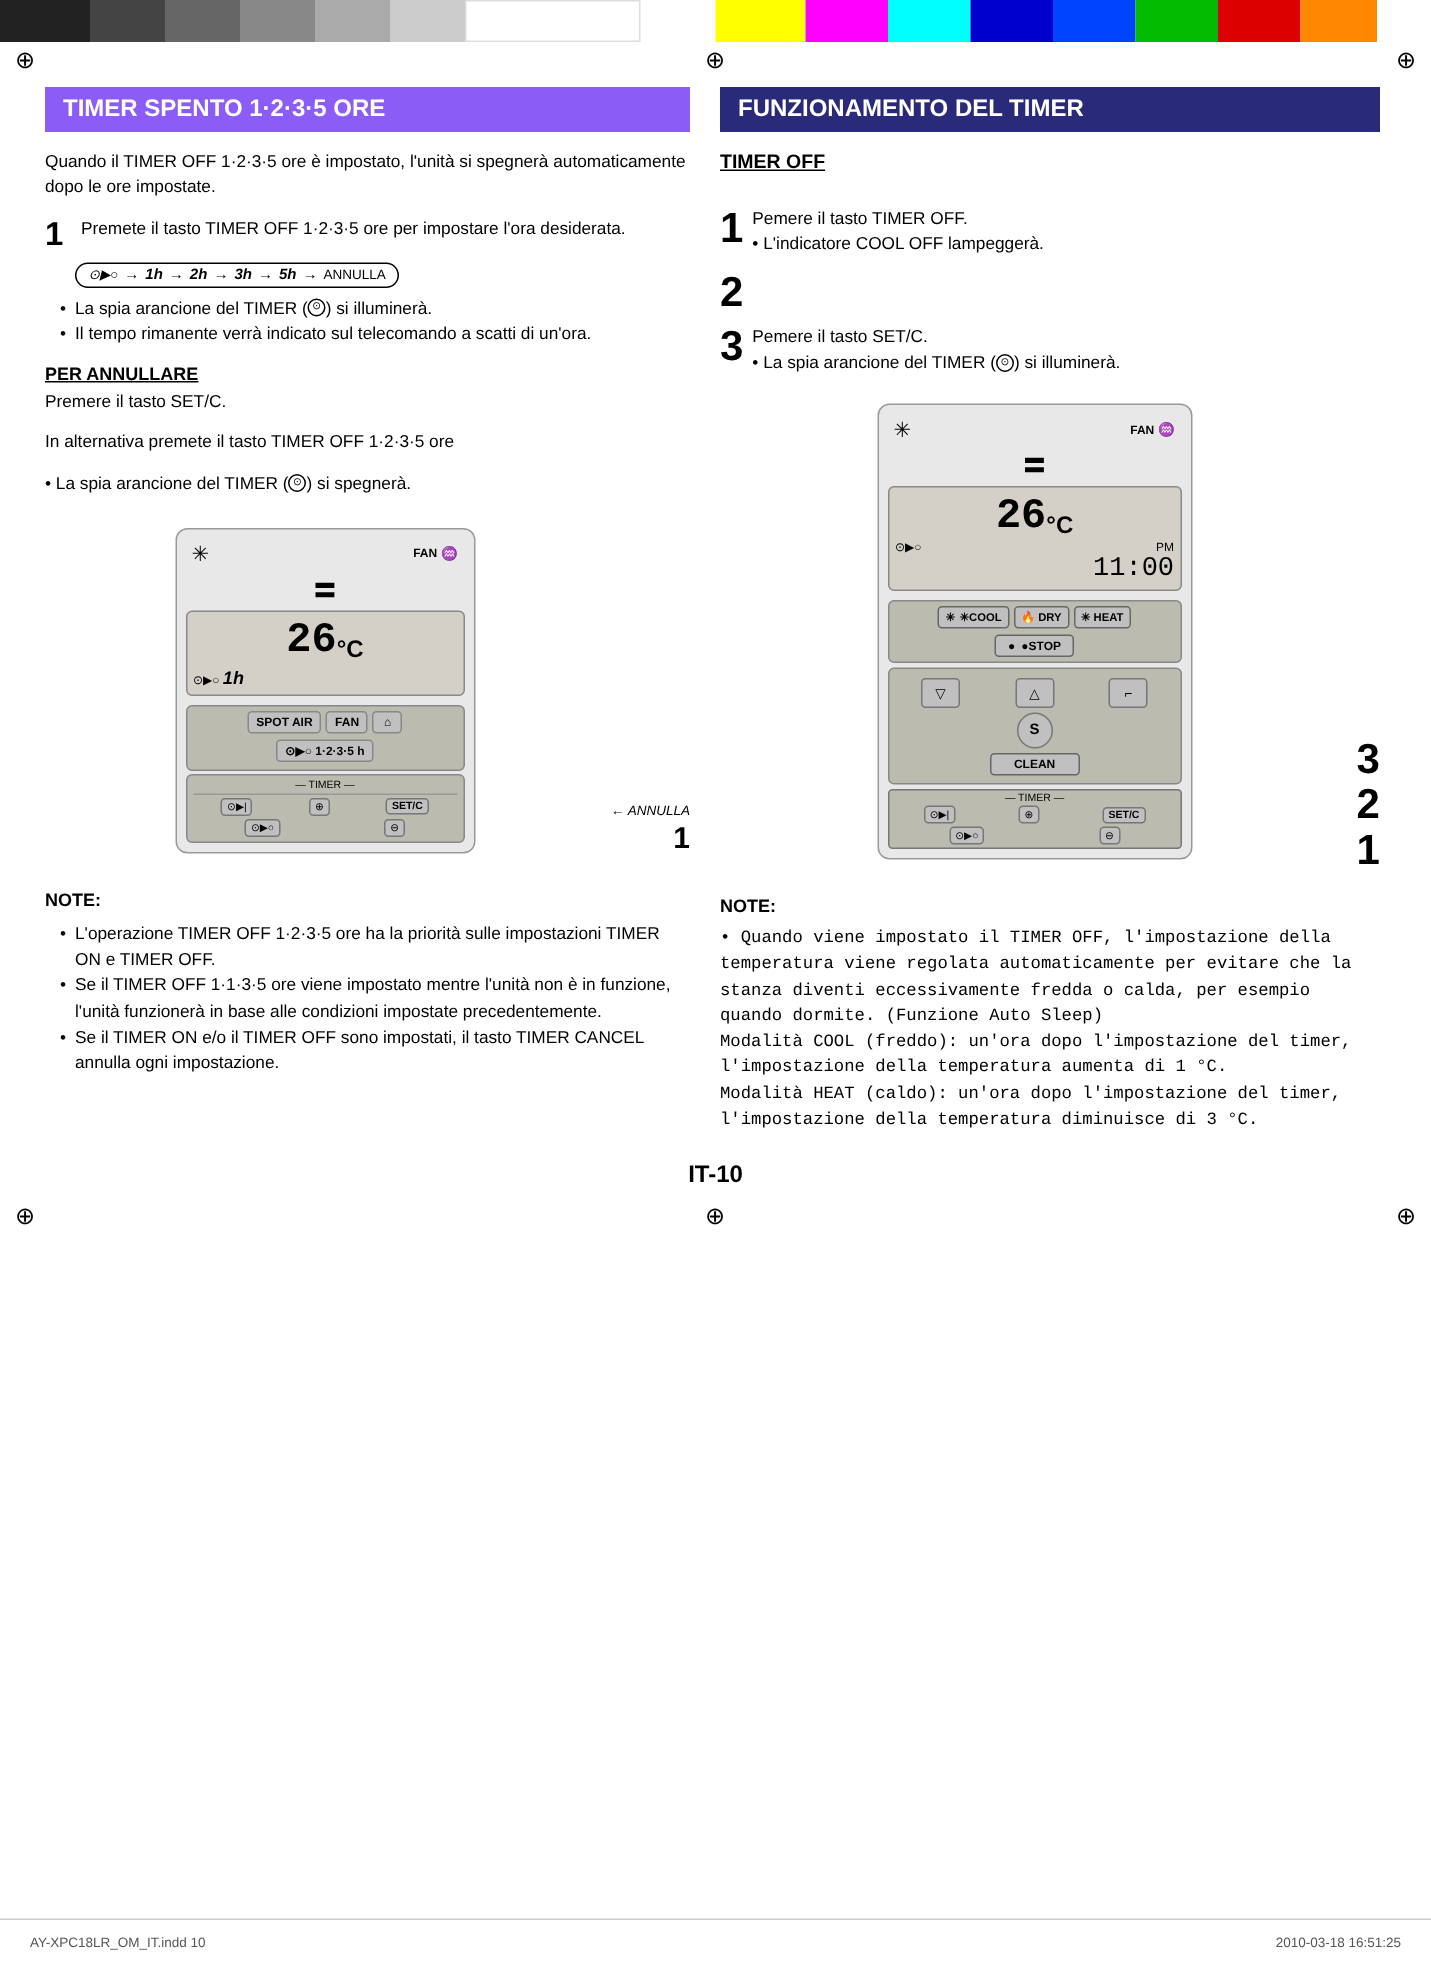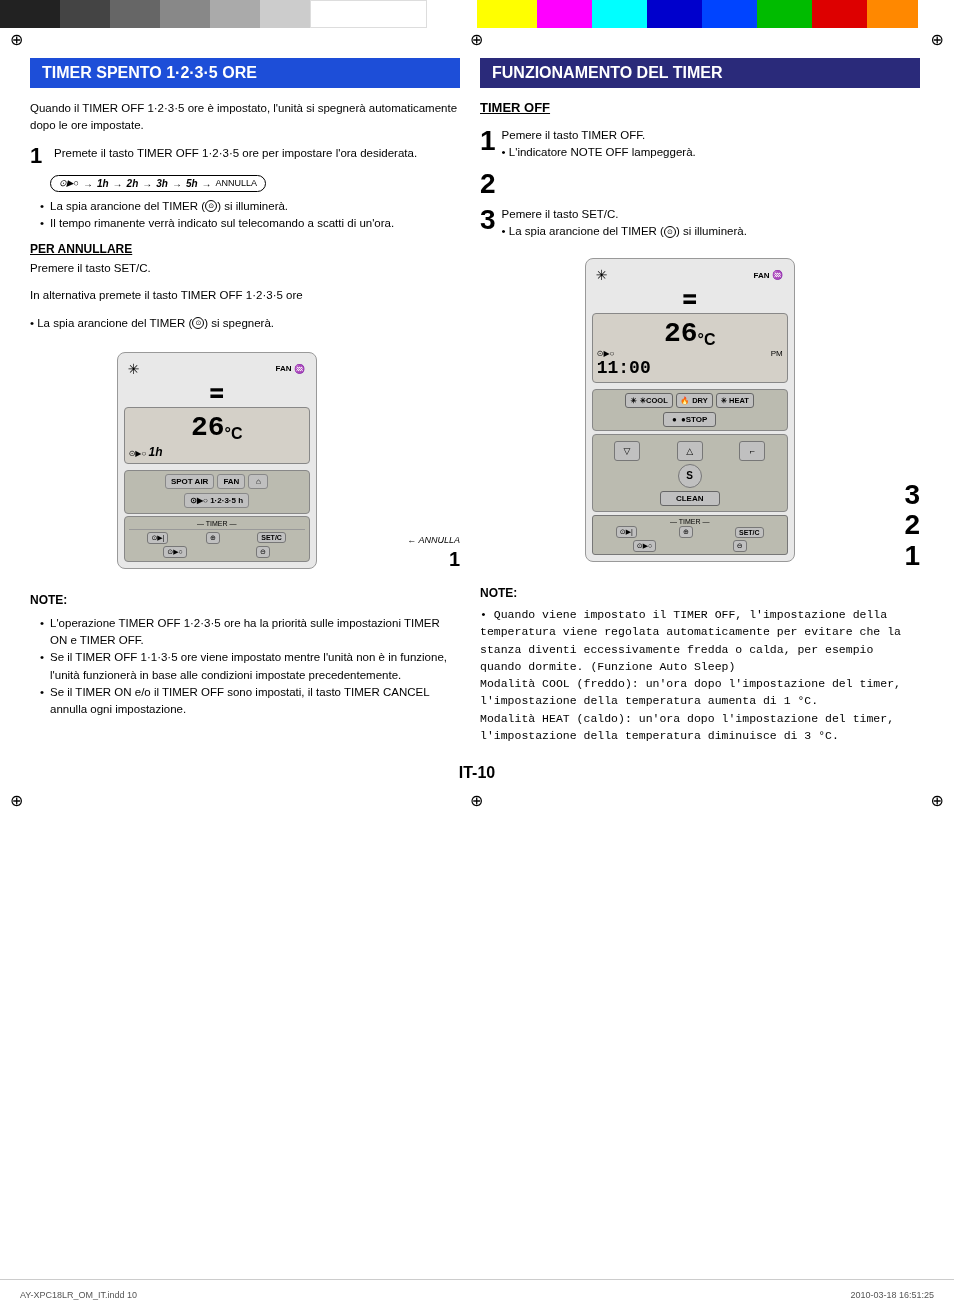--- a/index.html
+++ b/index.html
@@ -52,21 +52,21 @@
     }
 
     
     .right-col {
       width: 440px;
       flex-shrink: 0;
     }
 
     
     .section-header {
-      background: #1d4ed8;
+      background: #8b5cf6;
       color: #fff;
       font-weight: bold;
       font-size: 16px;
       padding: 6px 12px;
       margin-bottom: 12px;
     }
 
     .section-header-right {
       background: #2a2a7a;
       color: #fff;
@@ -231,21 +231,21 @@
       font-size: 16px;
       font-weight: bold;
       margin: 10px 0;
     }
 
     
     .underline-heading {
       text-decoration: underline;
       font-weight: bold;
       font-size: 13px;
-      margin: 8px 0 12px 0;
+      margin: 8px 0 23px 0;
     }
 
     
     .step-num-large {
       font-size: 28px;
       font-weight: bold;
       line-height: 1;
     }
 
     
@@ -623,21 +623,21 @@
       <span>FUNZIONAMENTO DEL TIMER</span>
     </div>
 
     <div class="underline-heading">TIMER OFF</div>
 
     <div class="step-container">
       <span class="step-num-large">1</span>
       <div class="step-content">
         <strong>Pemere il tasto TIMER OFF.</strong>
         <br>
-        <span>• <span>L'indicatore NOTE OFF lampeggerà.</span></span>
+        <span>• <span>L'indicatore COOL OFF lampeggerà.</span></span>
       </div>
     </div>
 
     <div class="step-container">
       <span class="step-num-large">2</span>
     </div>
 
     <div class="step-container">
       <span class="step-num-large">3</span>
       <div class="step-content">
@@ -664,21 +664,21 @@
 
         <div class="remote-screen" style="position:relative;">
           <div style="display:flex;align-items:flex-end;justify-content:center;">
             <span class="remote-temp">26</span>
             <span style="font-size:16px;font-weight:bold;">°C</span>
           </div>
           <div style="display:flex;justify-content:space-between;align-items:center;font-size:8px;">
             <span>⊙▶○</span>
             <span>PM</span>
           </div>
-          <div style="text-align:left;font-weight:bold;">
+          <div style="text-align:right;">
             <span class="remote-time">11:00</span>
           </div>
         </div>
 
         <div class="remote-section">
           <div class="remote-btn-row">
             <div class="remote-cool-btn">✳<span style="margin-left:1px;">✳COOL</span></div>
             <div class="remote-cool-btn">🔥 DRY</div>
             <div class="remote-cool-btn">✳ HEAT</div>
           </div>

